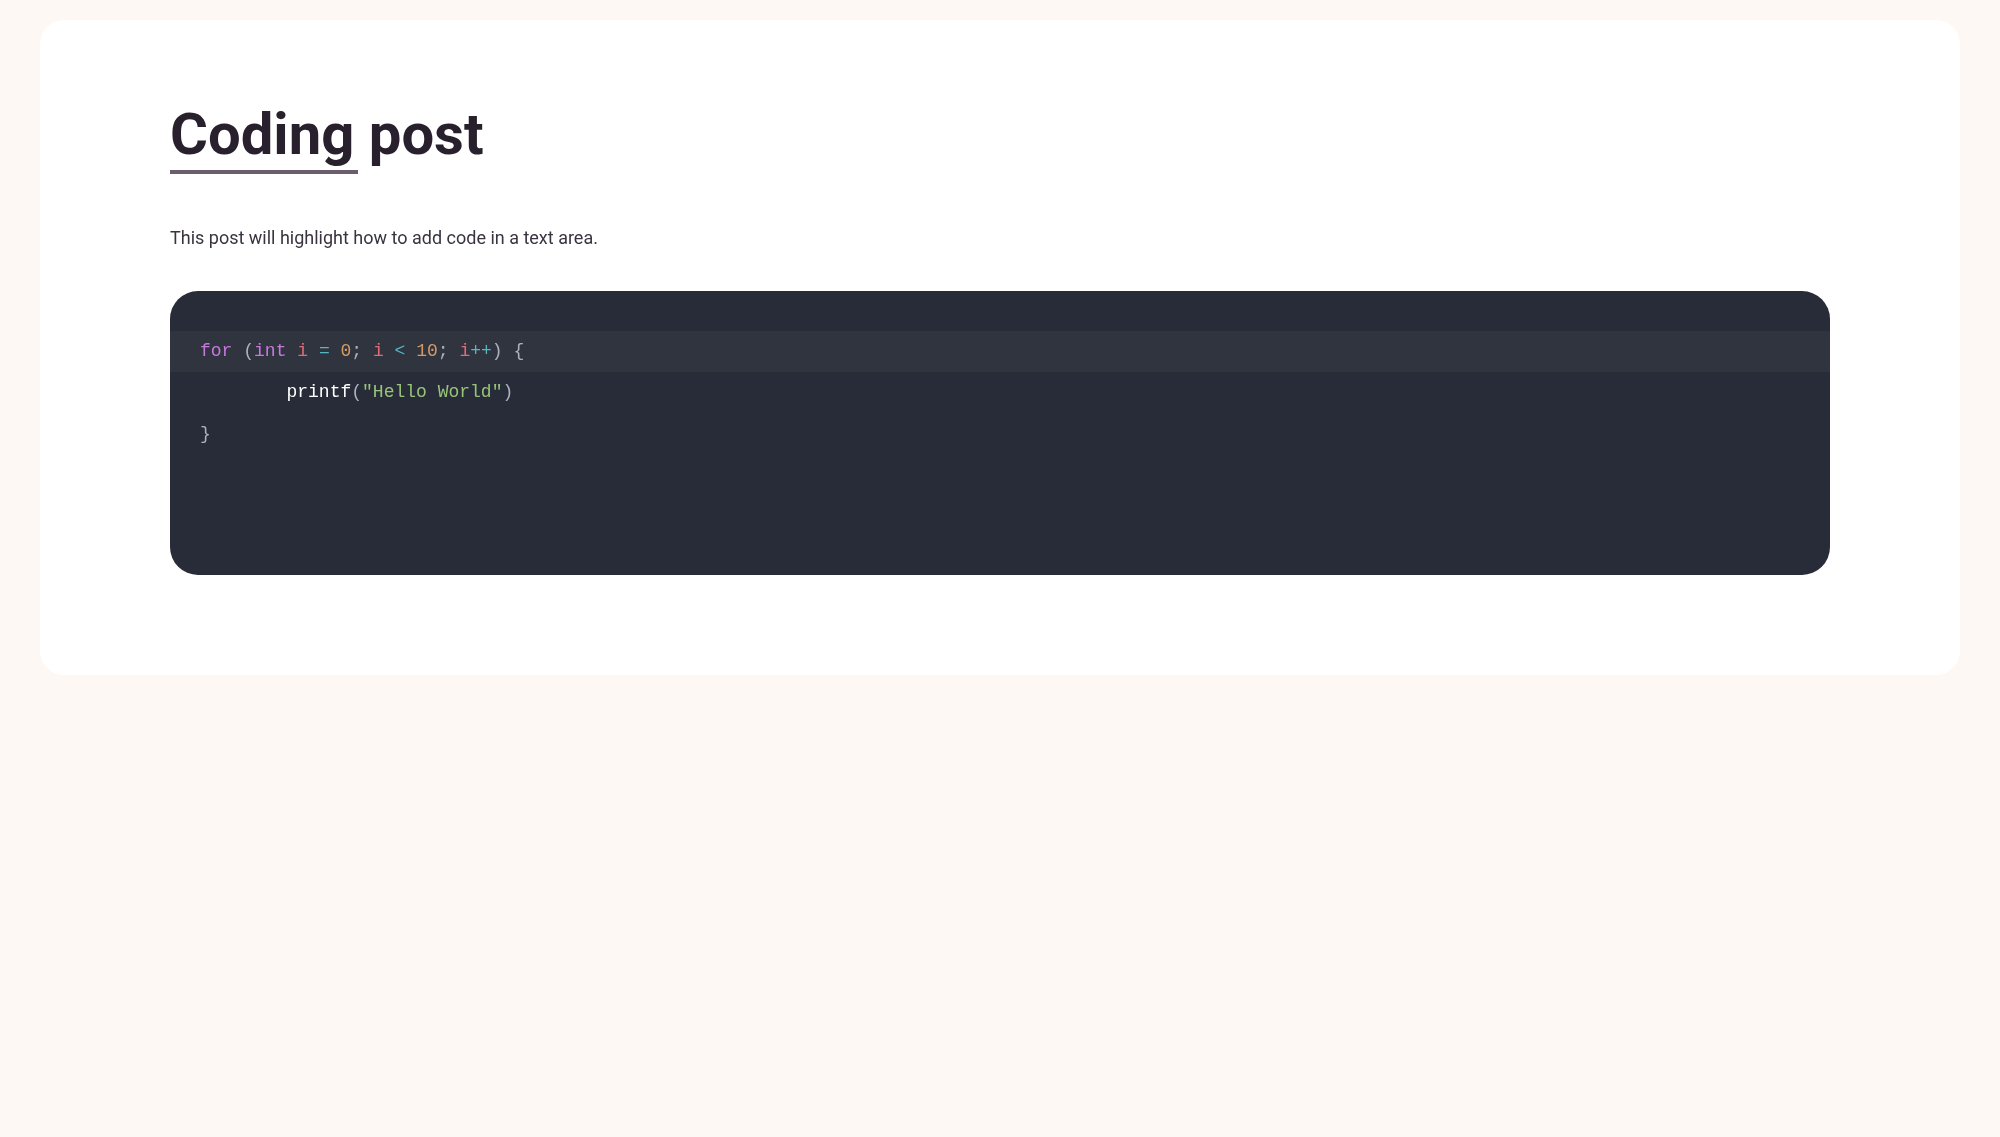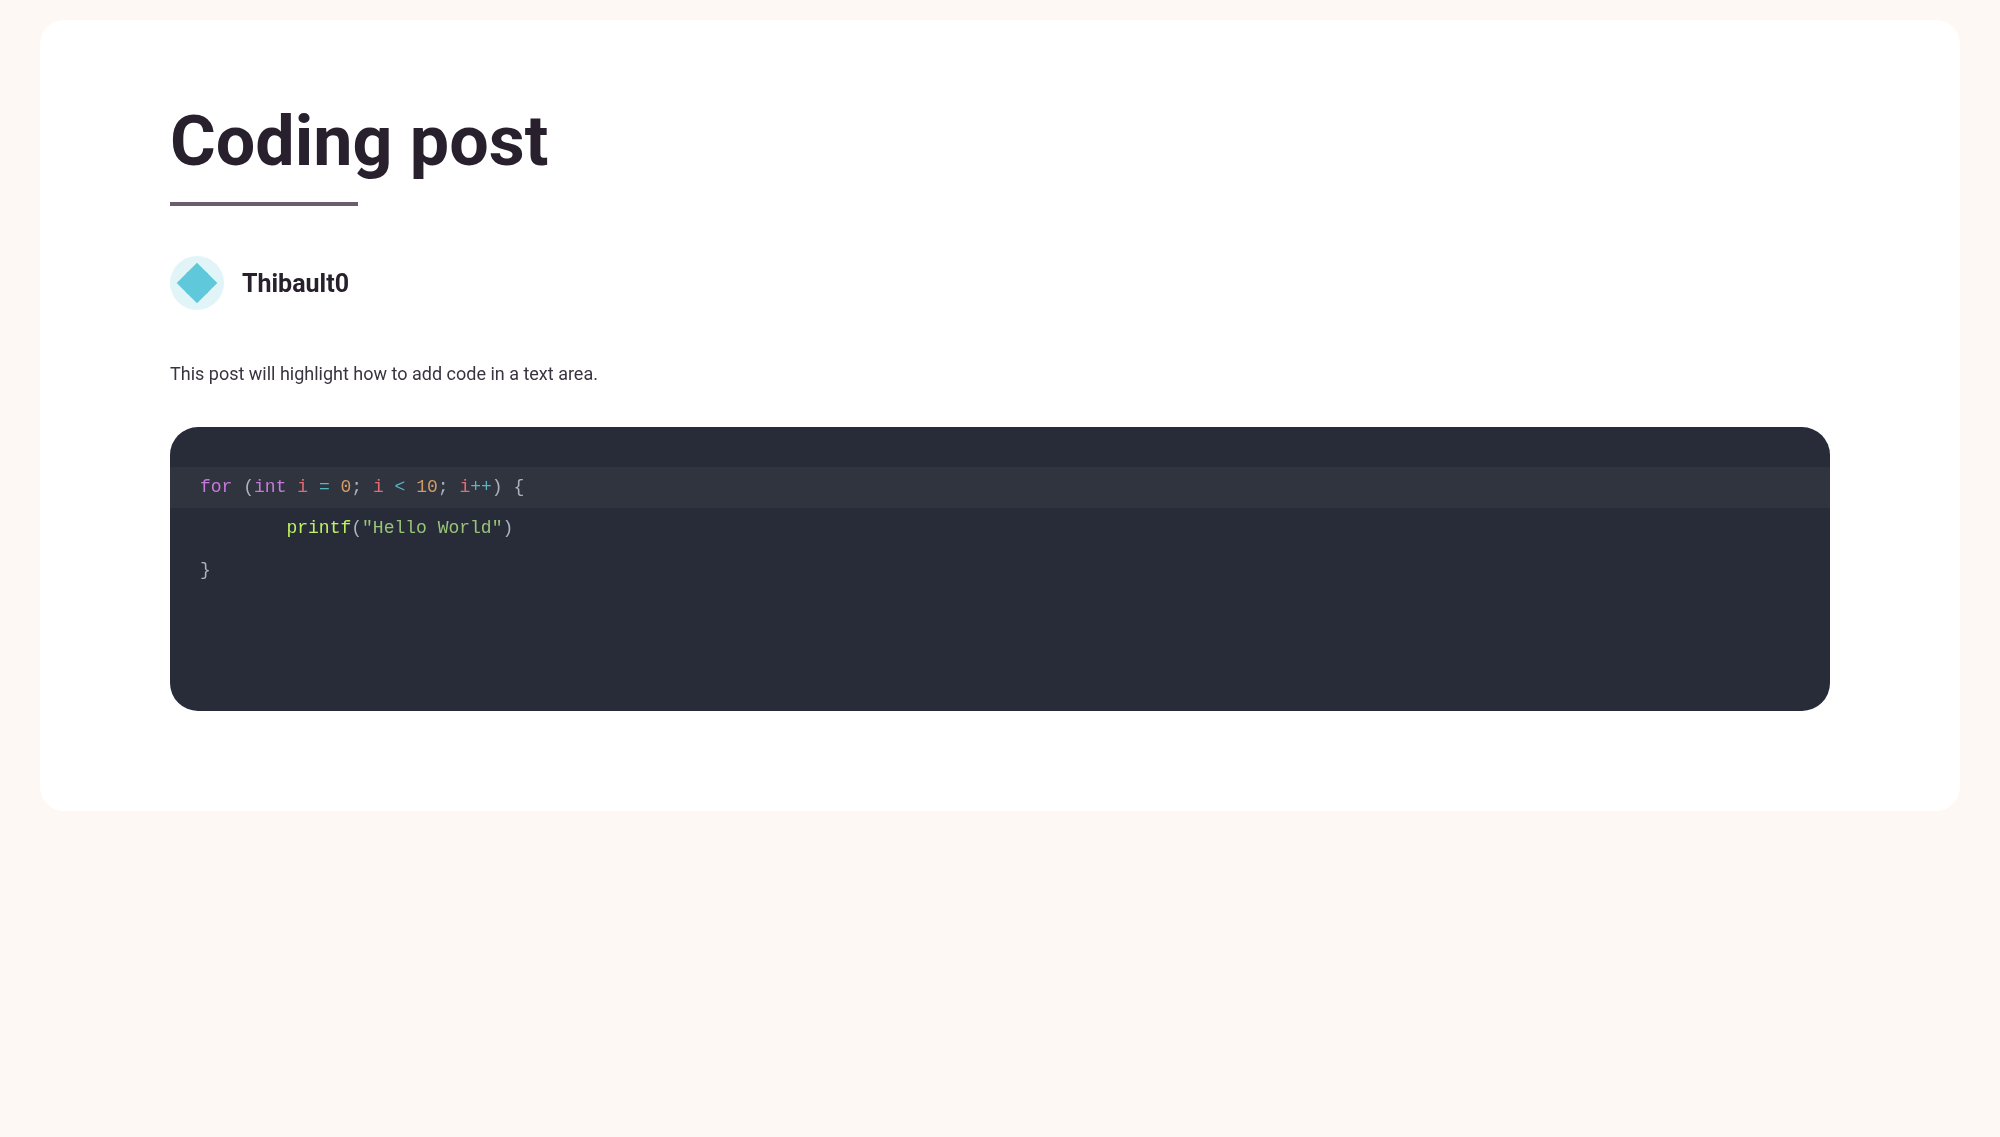--- a/index.html
+++ b/index.html
@@ -17,24 +17,24 @@
     
     .card {
       background-color: #ffffff;
       border-radius: 24px;
       padding: 80px 130px 100px 130px;
       max-width: 1920px;
       margin: 0 auto;
     }
     
     .post-title {
-      font-size: 70px;
+      font-size: 58px;
       font-weight: 700;
       color: #28212d;
-      margin-bottom: 20px;
+      margin-bottom: 2px;
       display: inline-block;
     }
     
     .title-underline {
       width: 188px;
       height: 4px;
       background-color: #6b5d6e;
       margin-bottom: 50px;
     }
     
@@ -140,49 +140,38 @@
     
     .token-number {
       color: #d19a66;
     }
     
     .token-punct {
       color: #abb2bf;
     }
     
     .token-function {
-      color: #bef264;
+      color: #ffffff;
     }
     
     .token-string {
       color: #98c379;
     }
     
     .token-plain {
       color: #abb2bf;
     }
   </style>
 </head>
 <body>
 
 <div class="card">
   <h1 class="post-title">Coding post</h1>
   <div class="title-underline"></div>
   
-  <div class="author-section">
-    <div class="avatar">
-      <div class="avatar-shape">
-        <div class="diamond diamond-1"></div>
-        <div class="diamond diamond-2"></div>
-        <div class="diamond diamond-3"></div>
-        <div class="diamond diamond-4"></div>
-      </div>
-    </div>
-    <span class="author-name">Thibault0</span>
-  </div>
   
   <p class="post-description">This post will highlight how to add code in a text area.</p>
   
   <div class="code-block">
     <div class="code-line highlighted"><span class="token-keyword">for</span><span class="token-plain"> </span><span class="token-punct">(</span><span class="token-type">int</span><span class="token-plain"> </span><span class="token-variable">i</span><span class="token-plain"> </span><span class="token-operator">=</span><span class="token-plain"> </span><span class="token-number">0</span><span class="token-punct">;</span><span class="token-plain"> </span><span class="token-variable">i</span><span class="token-plain"> </span><span class="token-operator">&lt;</span><span class="token-plain"> </span><span class="token-number">10</span><span class="token-punct">;</span><span class="token-plain"> </span><span class="token-variable">i</span><span class="token-operator">++</span><span class="token-punct">)</span><span class="token-plain"> </span><span class="token-punct">{</span></div>
     <div class="code-line"><span class="token-plain">        </span><span class="token-function">printf</span><span class="token-punct">(</span><span class="token-string">"Hello World"</span><span class="token-punct">)</span></div>
     <div class="code-line"><span class="token-punct">}</span></div>
   </div>
 </div>
 

